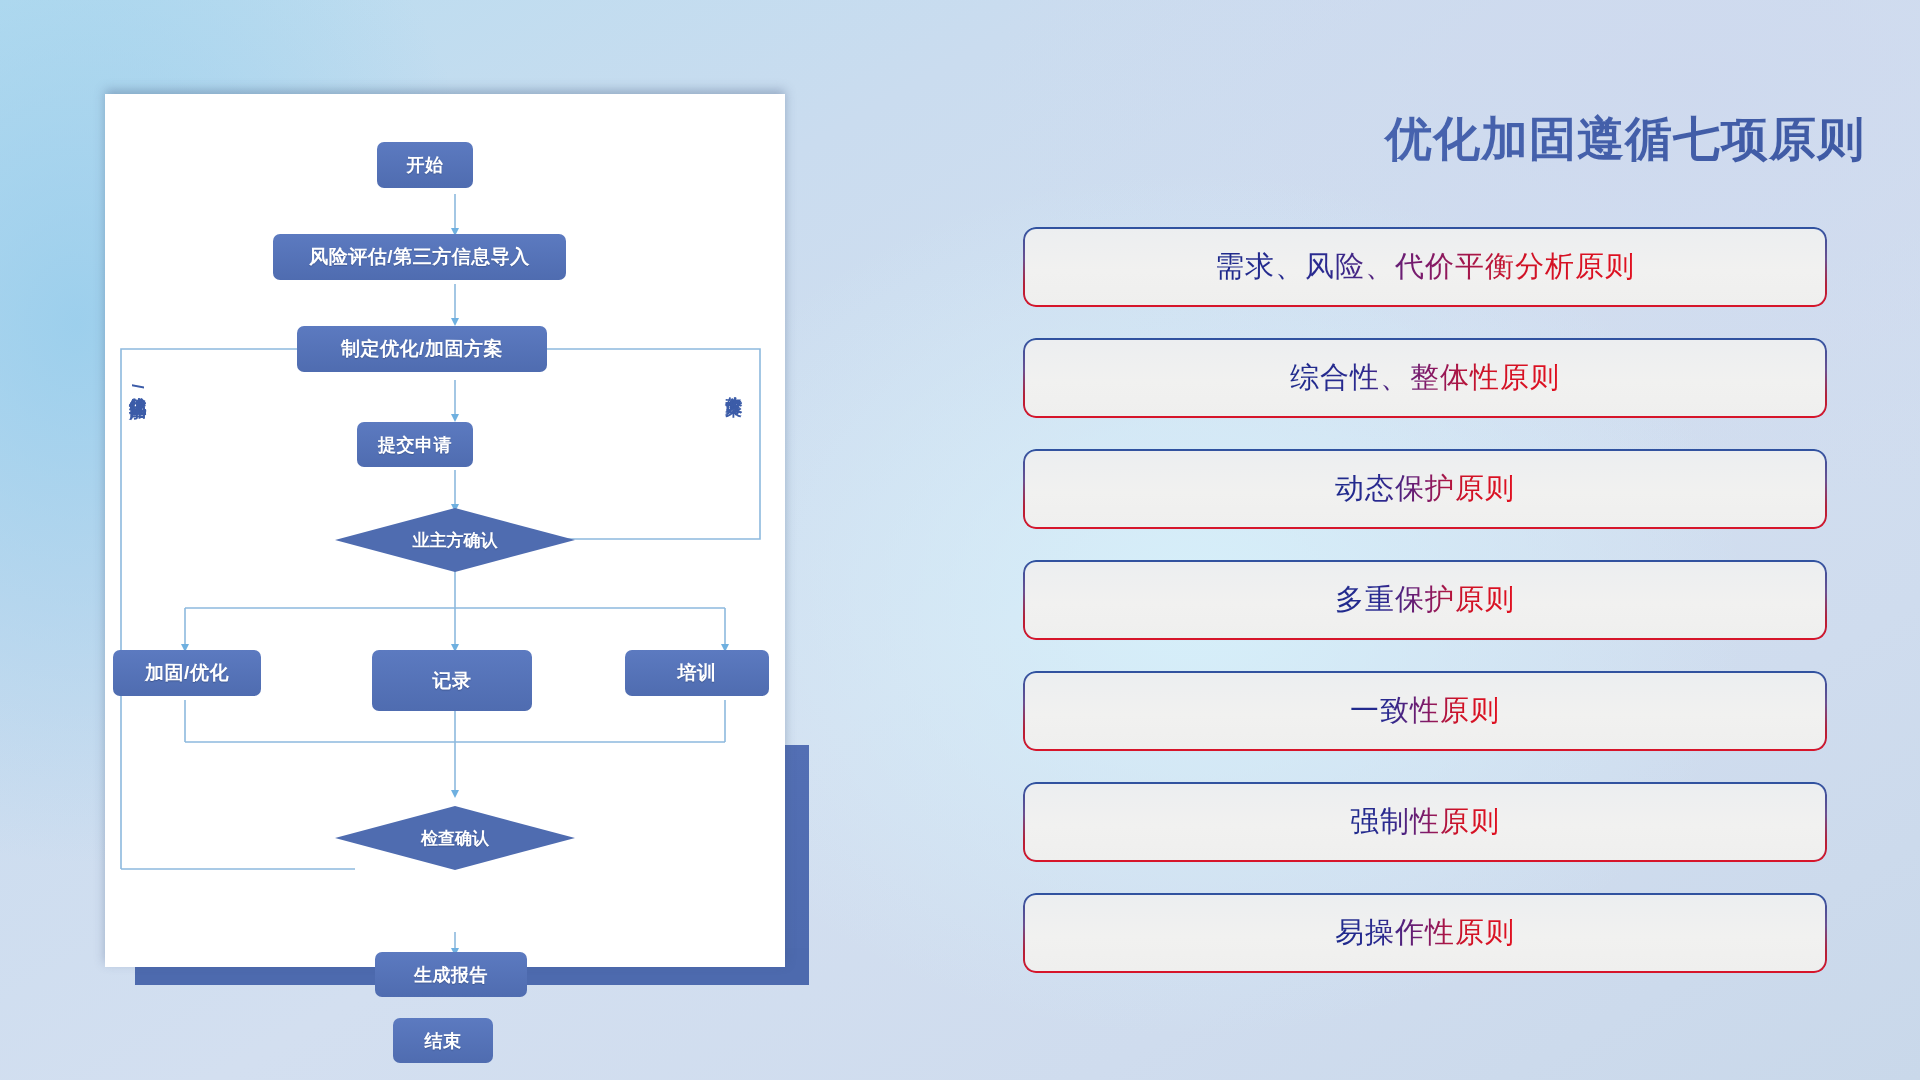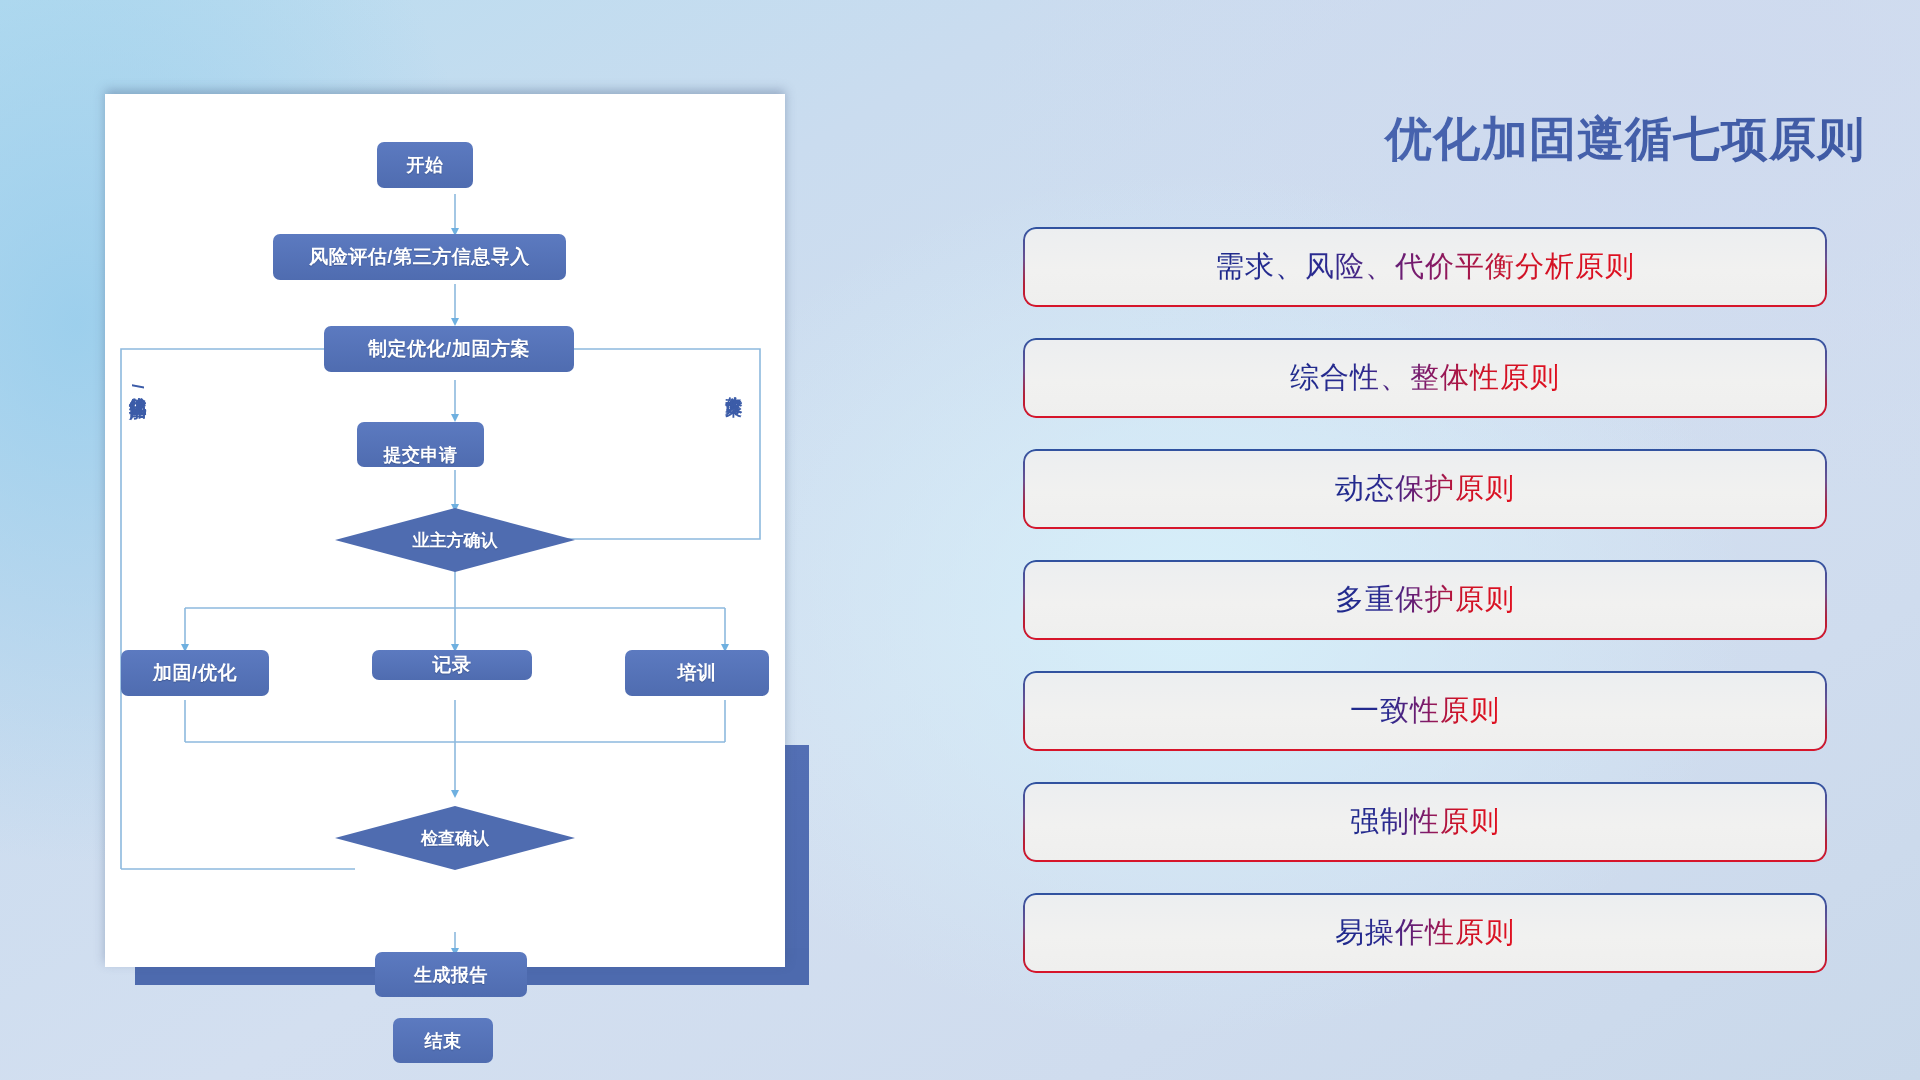--- a/index.html
+++ b/index.html
@@ -217,40 +217,40 @@
     </svg>
 
     <div class="node" style="left:272px; top:48px; width:96px; height:46px; font-size:18px;">
       <span>开始</span>
     </div>
 
     <div class="node" style="left:168px; top:140px; width:293px; height:46px; font-size:19px;">
       <span>风险评估/第三方信息导入</span>
     </div>
 
-    <div class="node" style="left:219px; top:232px; width:250px; height:46px; font-size:19px;">
+    <div class="node" style="left:192px; top:232px; width:250px; height:46px; font-size:19px;">
       <span>制定优化/加固方案</span>
     </div>
 
-    <div class="node" style="left:252px; top:328px; width:127px; height:45px; font-size:18px;align-items:flex-end;">
+    <div class="node" style="left:252px; top:328px; width:116px; height:45px; font-size:18px;">
       <span>提交申请</span>
     </div>
 
     <div class="diamond-wrap" style="left:230px; top:414px; width:240px; height:64px;">
       <svg width="240" height="64" viewBox="0 0 240 64">
         <polygon points="120,0 240,32 120,64 0,32" fill="#4f6cb0"></polygon>
       </svg>
       <div class="diamond-label">业主方确认</div>
     </div>
 
-    <div class="node" style="left:16px; top:556px; width:148px; height:46px; font-size:19px;">
+    <div class="node" style="left:8px; top:556px; width:148px; height:46px; font-size:19px;">
       <span>加固/优化</span>
     </div>
 
-    <div class="node" style="left:267px; top:556px; width:160px; height:30px; font-size:19px;">
+    <div class="node" style="left:267px; top:556px; width:160px; height:61px; font-size:19px;">
       <span>记录</span>
     </div>
 
     <div class="node" style="left:520px; top:556px; width:144px; height:46px; font-size:19px;">
       <span>培训</span>
     </div>
 
     <div class="diamond-wrap" style="left:230px; top:712px; width:240px; height:64px;">
       <svg width="240" height="64" viewBox="0 0 240 64">
         <polygon points="120,0 240,32 120,64 0,32" fill="#4f6cb0"></polygon>

